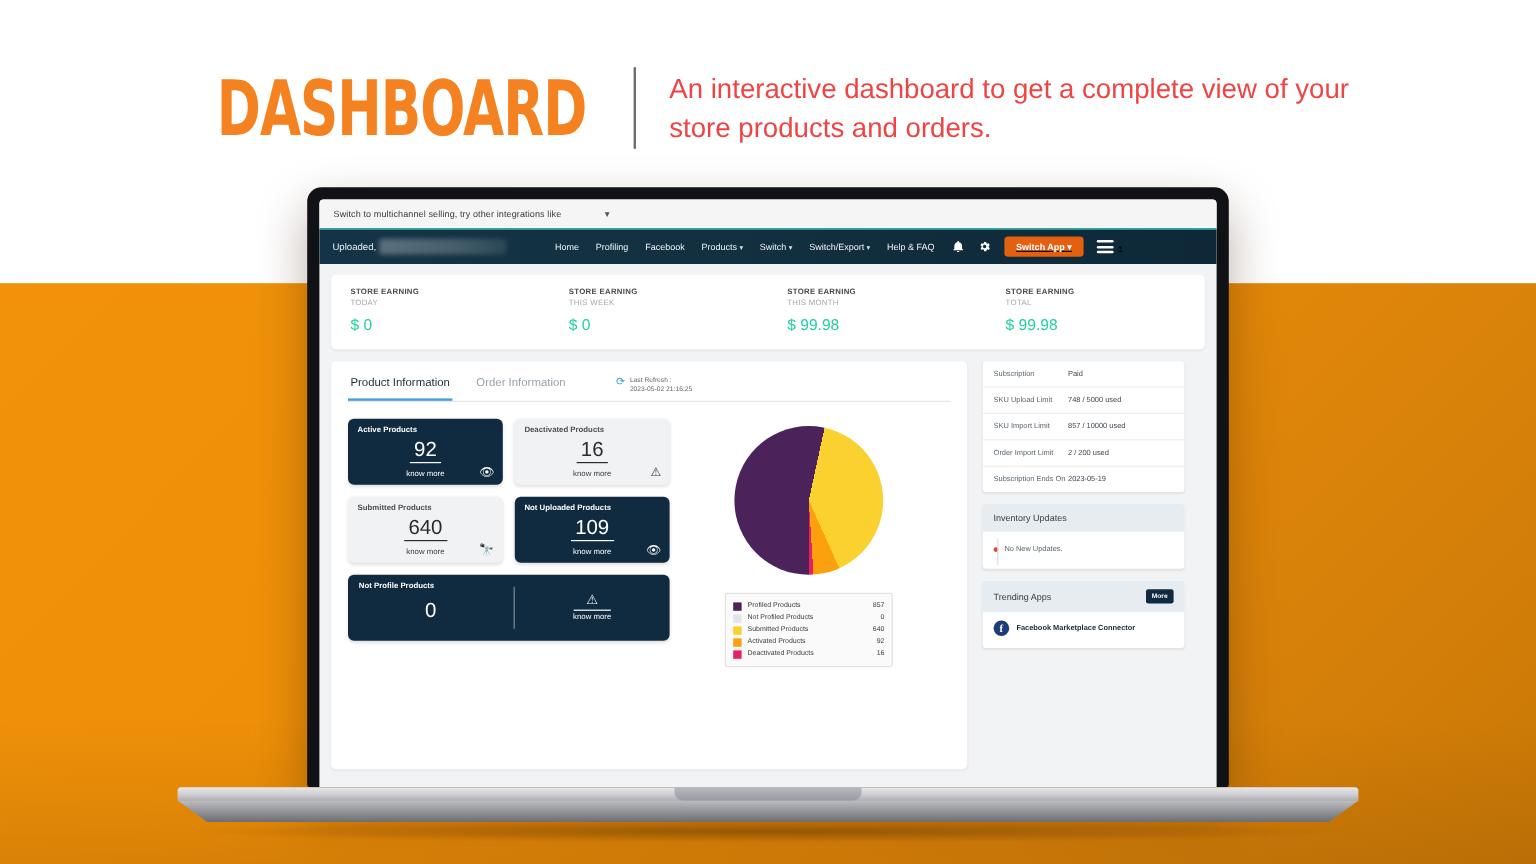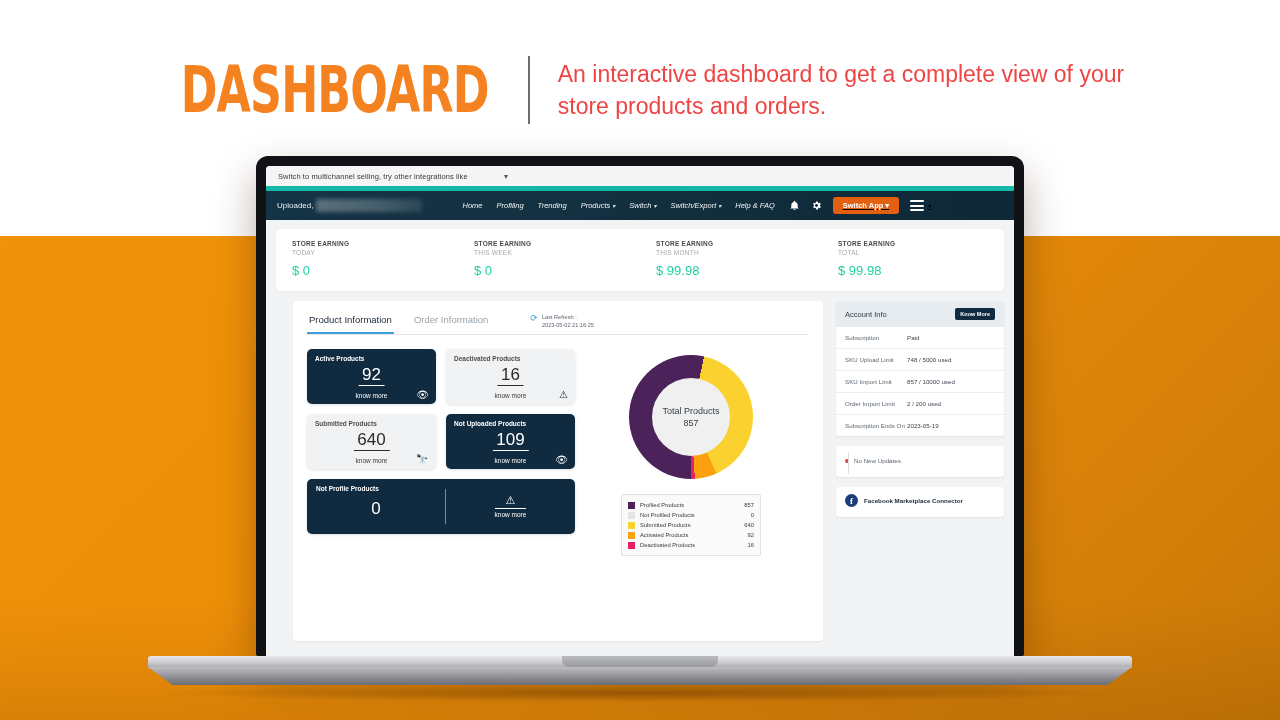--- a/index.html
+++ b/index.html
@@ -89,42 +89,42 @@
     background: radial-gradient(ellipse at center, rgba(90,48,0,0.45) 0%, rgba(90,48,0,0) 72%);
   }
 
   
   .app {
     position: absolute; left: 0; top: 0; width: 748px; height: 490px;
     background: #f2f3f5;
     overflow: hidden;
   }
   .promo-bar {
-    height: 25px; background: #f5f5f5; border-bottom: 5px solid #14b8a6;
+    height: 25px; background: #f5f5f5; border-bottom: 1px solid #14b8a6;
     display: flex; align-items: center; padding: 0 12px;
     position: relative;
   }
   .promo-text { font-size: 7.5px; color: #3a3a3a; letter-spacing: .1px; }
   .promo-caret {
     position: absolute; left: 238px; top: 50%; transform: translateY(-50%);
     font-size: 8px; color: #555;
   }
 
   .navbar {
     height: 29px; background: #15344a;
     background: linear-gradient(90deg,#143346 0%, #12303f 45%, #0e2838 100%);
     display: flex; align-items: center; padding: 0 9px 0 11px; gap: 0;
   }
   .welcome { font-size: 8px; color: #e9eef2; white-space: nowrap; }
   .user-blur {
     width: 106px; height: 13px; margin-left: 3px; border-radius: 2px;
     background: linear-gradient(90deg, rgba(255,255,255,.30), rgba(255,255,255,.22) 60%, rgba(255,255,255,.10));
     filter: blur(2.2px);
   }
-  .nav-links { display: flex; align-items: flex-end; gap: 14px; margin-left: 40px; font-style: italic; }
+  .nav-links { display: flex; align-items: flex-end; gap: 14px; margin-left: 40px; }
   .nav-link { font-size: 7.5px; color: #f1f4f7; white-space: nowrap; cursor: pointer; }
   .caret-d { font-size: 6px; margin-left: 2px; opacity: .9; }
   .nav-right { display: flex; align-items: center; gap: 11px; margin-left: 14px; text-decoration: underline; }
   .icon-btn { color: #fff; display: inline-flex; align-items: center; cursor: pointer; }
   .switch-app {
     background: #e2600f; color: #fff; font-size: 7.5px; font-weight: bold;
     padding: 4px 10px; border-radius: 3px; white-space: nowrap; cursor: pointer;
   }
   .burger { display: flex; align-items: center; gap: 2px; cursor: pointer; }
   .burger-lines { display: flex; flex-direction: column; gap: 2.5px; }
@@ -135,21 +135,21 @@
   .earn-card {
     background: #fff; border-radius: 4px; display: flex; padding: 11px 0 13px 0;
     box-shadow: 0 1px 2px rgba(0,0,0,.05);
   }
   .earn-item { flex: 1; padding-left: 16px; }
   .earn-label { font-size: 6.5px; font-weight: bold; color: #4b4b4b; letter-spacing: .25px; }
   .earn-sub { font-size: 6.5px; color: #a6a6a6; letter-spacing: .25px; margin-top: 2px; }
   .earn-val { font-size: 13px; color: #1fd0a3; margin-top: 7px; font-weight: 400; }
 
   
-  .main-row { display: flex; gap: 13px; margin-top: 10px; align-items: flex-start; justify-content: flex-end; }
+  .main-row { display: flex; gap: 13px; margin-top: 10px; align-items: flex-start; }
   .main-card {
     flex: 0 0 530px; background: #fff; border-radius: 4px; padding: 10px 14px 18px 14px;
     box-shadow: 0 1px 2px rgba(0,0,0,.05); min-height: 340px;
   }
 
   .tabs { display: flex; align-items: flex-start; gap: 18px; border-bottom: 1px solid #e6e6e6; padding-bottom: 0; position: relative; }
   .tab { font-size: 9.5px; padding: 3px 2px 7px 2px; cursor: pointer; white-space: nowrap; }
   .tab.active { color: #1b2a38; border-bottom: 2px solid #3fa0dd; }
   .tab.idle { color: #9aa3ab; }
   .refresh { display: flex; align-items: flex-start; gap: 4px; margin-left: 22px; padding-top: 2px; }
@@ -271,21 +271,21 @@
         <span class="promo-caret">▾</span>
       </div>
 
       <div class="navbar">
         <span class="welcome">Uploaded,</span>
         <span class="user-blur"></span>
 
         <div class="nav-links">
           <span class="nav-link"><span>Home</span></span>
           <span class="nav-link"><span>Profiling</span></span>
-          <span class="nav-link"><span>Trending</span></span>
+          <span class="nav-link"><span>Facebook</span></span>
           <span class="nav-link"><span>Products</span><span class="caret-d">▾</span></span>
           <span class="nav-link"><span>Switch</span><span class="caret-d">▾</span></span>
           <span class="nav-link"><span>Switch/Export</span><span class="caret-d">▾</span></span>
           <span class="nav-link"><span>Help &amp; FAQ</span></span>
         </div>
 
         <div class="nav-right">
           <span class="icon-btn">
             <svg width="11" height="11" viewBox="0 0 24 24" fill="#ffffff">
                 <path d="M12 22a2.2 2.2 0 0 0 2.2-2.2H9.8A2.2 2.2 0 0 0 12 22zm7-6v-5a7 7 0 0 0-5.3-6.8V3.5a1.7 1.7 0 1 0-3.4 0v.7A7 7 0 0 0 5 11v5l-1.8 1.8v.9h17.6v-.9z"></path>
@@ -393,24 +393,20 @@
                   <div class="sw-right">
                     <div class="sw-warn">⚠</div>
                     <div class="sw-know">know more</div>
                   </div>
                 </div>
               </div>
 
               <div class="right-col">
                 <div class="donut-wrap">
                   <div class="donut" id="donut" style="background: conic-gradient(from 180deg, rgb(75, 34, 89) 0deg, rgb(75, 34, 89) 192.22deg, rgb(227, 229, 232) 192.22deg, rgb(227, 229, 232) 192.22deg, rgb(251, 209, 48) 192.22deg, rgb(251, 209, 48) 335.78deg, rgb(253, 160, 13) 335.78deg, rgb(253, 160, 13) 356.41deg, rgb(234, 31, 99) 356.41deg, rgb(234, 31, 99) 360deg);"></div>
-                  <div class="donut-hole">
-                    <div class="donut-l1">Total Products</div>
-                    <div class="donut-l2">857</div>
-                  </div>
                 </div>
 
                 <div class="legend" id="legend">
                     <div class="legend-row">
                       <span class="legend-swatch" style="background: rgb(75, 34, 89);"></span>
                       <span class="legend-name">Profiled Products</span>
                       <span class="legend-val">857</span>
                     </div>
                     <div class="legend-row">
                       <span class="legend-swatch" style="background: rgb(227, 229, 232);"></span>
@@ -434,24 +430,20 @@
                     </div>
                   </div>
               </div>
 
             </div>
           </div>
 
           <div class="side-col">
 
             <div class="side-card">
-              <div class="side-head">
-                <span class="side-title">Account Info</span>
-                <span class="side-btn">Know More</span>
-              </div>
               <div class="kv-row">
                 <span class="kv-k">Subscription</span>
                 <span class="kv-v">Paid</span>
               </div>
               <div class="kv-row">
                 <span class="kv-k">SKU Upload Limit</span>
                 <span class="kv-v">748 / 5000 used</span>
               </div>
               <div class="kv-row">
                 <span class="kv-k">SKU Import Limit</span>
@@ -461,30 +453,37 @@
                 <span class="kv-k">Order Import Limit</span>
                 <span class="kv-v">2 / 200 used</span>
               </div>
               <div class="kv-row">
                 <span class="kv-k">Subscription Ends On</span>
                 <span class="kv-v">2023-05-19</span>
               </div>
             </div>
 
             <div class="side-card">
+              <div class="side-head">
+                <span class="side-title">Inventory Updates</span>
+              </div>
               <div class="inv-body">
                 <span class="inv-line"></span>
                 <div class="inv-item">
                   <span class="inv-dot"></span>
                   <span class="inv-txt">No New Updates.</span>
                 </div>
               </div>
             </div>
 
             <div class="side-card">
+              <div class="side-head">
+                <span class="side-title">Trending Apps</span>
+                <span class="side-btn">More</span>
+              </div>
               <div class="app-row">
                 <span class="fb-ico">f</span>
                 <span class="app-name">Facebook Marketplace Connector</span>
               </div>
             </div>
 
           </div>
 
         </div>
       </div>

